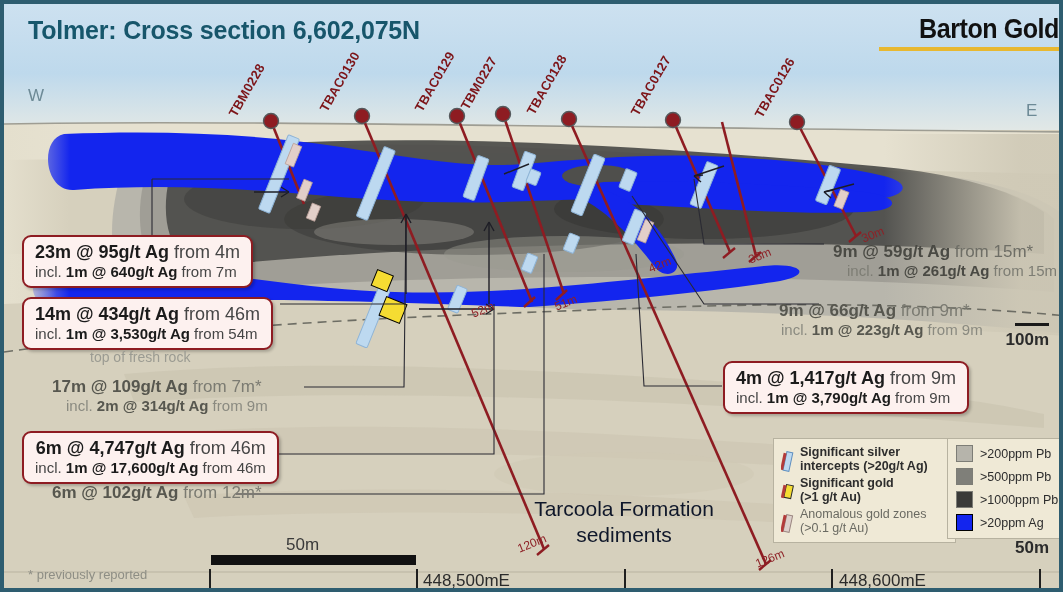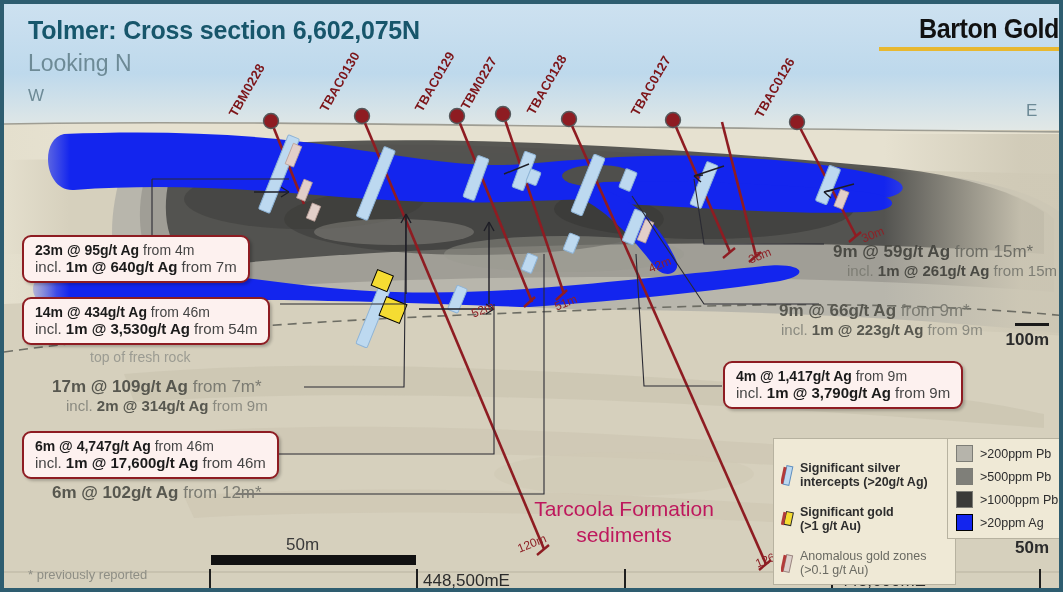--- a/index.html
+++ b/index.html
@@ -18,59 +18,59 @@
 
   
   .logo{position:absolute;right:0;top:10px;text-align:right;}
   .logo .txt{font-family:"Liberation Sans", sans-serif;font-weight:bold;font-size:27px;
              color:#111;letter-spacing:-.5px;transform:scaleX(.93);transform-origin:right;}
   .logo .bar{height:4px;background:#e8b830;margin-top:2px;width:180px;margin-left:auto;}
 
   
   .callout{position:absolute;background:#fdf1ef;border:2px solid #8e1c22;
            border-radius:9px;padding:5px 11px 6px 11px;box-shadow:2px 2px 3px rgba(0,0,0,.22);}
-  .callout .l1{font-size:14px;color:#454545;white-space:nowrap;}
+  .callout .l1{font-size:18px;color:#454545;white-space:nowrap;text-align:right;}
   .callout .l2{font-size:15px;color:#454545;white-space:nowrap;}
   .callout b{font-weight:bold;color:#1b1b1b;}
 
   .plaintxt{position:absolute;white-space:nowrap;}
   .plaintxt .l1{font-size:17px;color:#8c8c86;}
   .plaintxt .l2{font-size:15px;color:#98988f;}
   .plaintxt b{font-weight:bold;color:#6f6f68;}
   .plaintxt.dark .l1{font-size:17px;color:#6e6e66;}
   .plaintxt.dark .l2{font-size:15px;color:#7d7d74;}
   .plaintxt.dark b{font-weight:bold;color:#4a4a44;}
   .plaintxt.onlight .l1{font-size:17px;color:#7b7b72;}
   .plaintxt.onlight .l2{font-size:15px;color:#8a8a80;}
   .plaintxt.onlight b{font-weight:bold;color:#57574f;}
 
   
   .freshrock{position:absolute;font-size:14px;color:#9b9b92;}
-  .formation{position:absolute;font-size:21px;color:#be185d;text-align:center;line-height:26px;}
+  .formation{position:absolute;font-size:21px;color:#0f172a;text-align:center;line-height:26px;}
   .prevrep{position:absolute;left:24px;top:563px;font-size:13px;color:#8e8e85;}
 
   
   .holelbl{position:absolute;font-size:13px;font-weight:bold;color:#7c1418;
            transform-origin:0 50%;white-space:nowrap;letter-spacing:.2px;}
   .eoh{position:absolute;font-size:12px;color:#8e2127;transform-origin:0 50%;white-space:nowrap;}
 
   
   .scalebar{position:absolute;left:207px;top:551px;width:205px;height:10px;background:#111;}
   .scalelbl{position:absolute;left:282px;top:531px;font-size:17px;color:#3a3a3a;}
   .depth100{position:absolute;right:10px;top:326px;font-size:17px;color:#2b2b2b;font-weight:bold;}
   .depth100 .tick{position:absolute;right:0px;top:-7px;width:34px;height:3px;background:#1a1a1a;}
   .depth50{position:absolute;right:10px;top:534px;font-size:17px;color:#2b2b2b;font-weight:bold;}
   .depth50 .tick{position:absolute;right:0px;top:-7px;width:34px;height:3px;background:#1a1a1a;}
 
   .eastlbl{position:absolute;font-size:17px;color:#2b2b2b;}
 
   
   .legendA{position:absolute;left:769px;top:434px;width:167px;
            background:#efe9d6;border:1px solid #b7b2a0;padding:6px 7px 7px 7px;}
-  .legendA .row{display:flex;align-items:center;margin-bottom:3px;margin-top:16px;}
+  .legendA .row{display:flex;align-items:flex-end;margin-bottom:3px;}
   .legendA .row:last-child{margin-bottom:0;}
   .legendA .sw{flex:0 0 14px;height:22px;margin-right:5px;margin-top:1px;position:relative;}
   .legendA .tx{font-size:12.5px;line-height:14px;color:#2d2d2d;}
   .legendA .tx.bold{font-weight:bold;}
   .legendA .tx.grey{color:#6a6a62;}
 
   .legendB{position:absolute;left:943px;top:434px;width:112px;
            background:#efe9d6;border:1px solid #b7b2a0;padding:6px 6px 7px 8px;}
   .legendB .row{display:flex;align-items:center;margin-bottom:6px;}
   .legendB .row:last-child{margin-bottom:0;}
@@ -264,21 +264,20 @@
       <line x1="413" y1="565" x2="413" y2="585"></line>
       <line x1="621" y1="565" x2="621" y2="585"></line>
       <line x1="828" y1="565" x2="828" y2="585"></line>
       <line x1="1036" y1="565" x2="1036" y2="585"></line>
     </g>
   </svg>
 
   <div class="title">
     <b>Tolmer:</b><span class="reg"> Cross section 6,602,075N</span>
   </div>
-  <div class="subtitle">Looking N</div>
   <div class="wlabel">W</div>
   <div class="elabel">E</div>
 
   <div class="logo">
     <div class="txt">Barton Gold</div>
     <div class="bar"></div>
   </div>
 
   <div class="holelbl" style="left:228px;top:104px;transform:rotate(-60deg);">TBM0228</div>
   <div class="holelbl" style="left:319px;top:99px;transform:rotate(-60deg);">TBAC0130</div>

